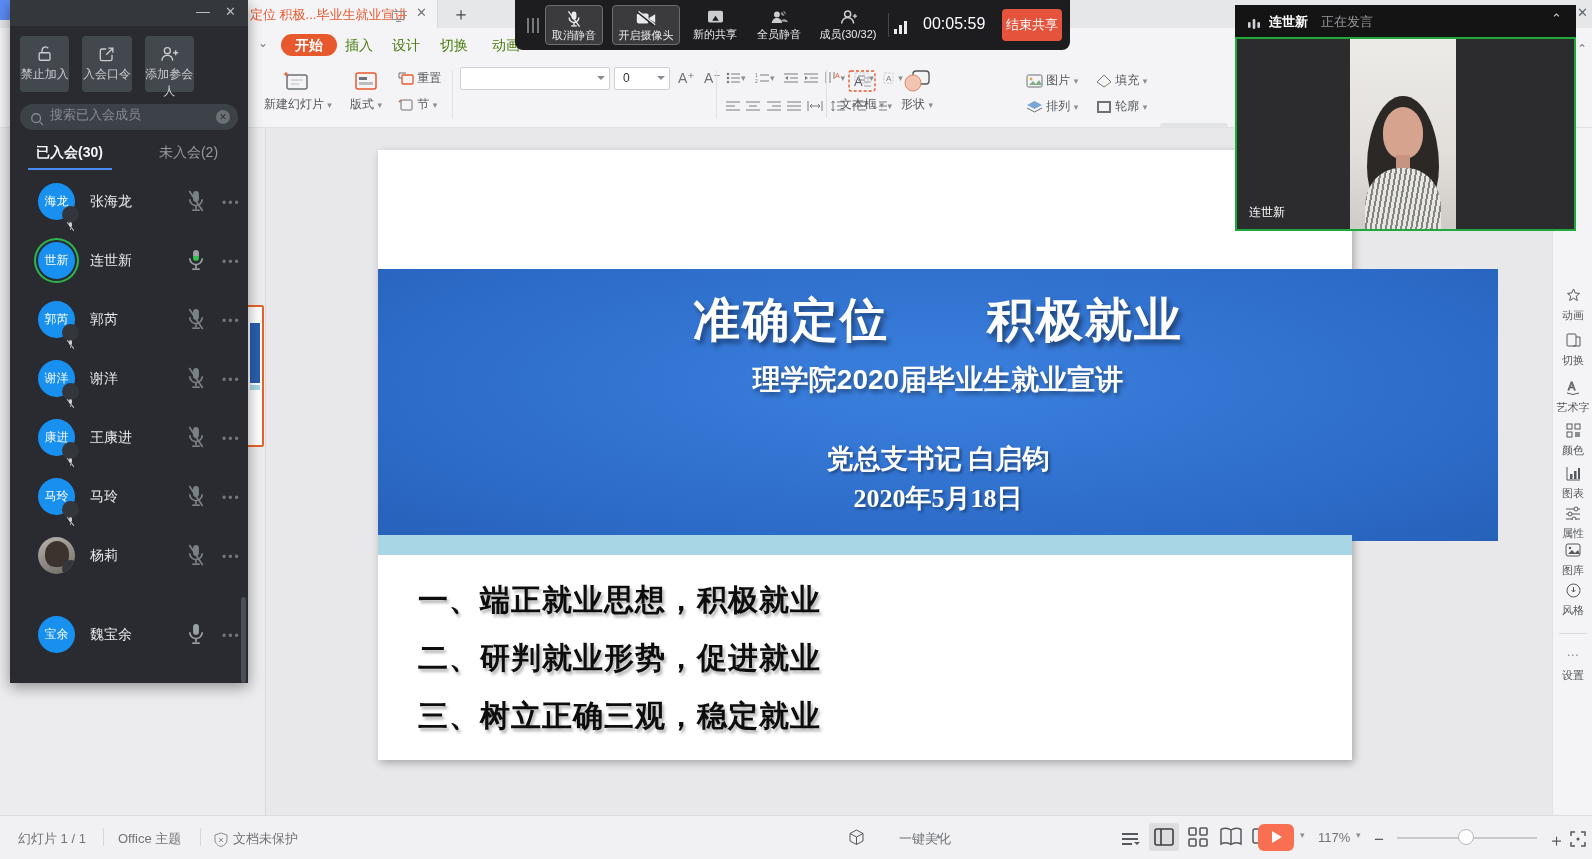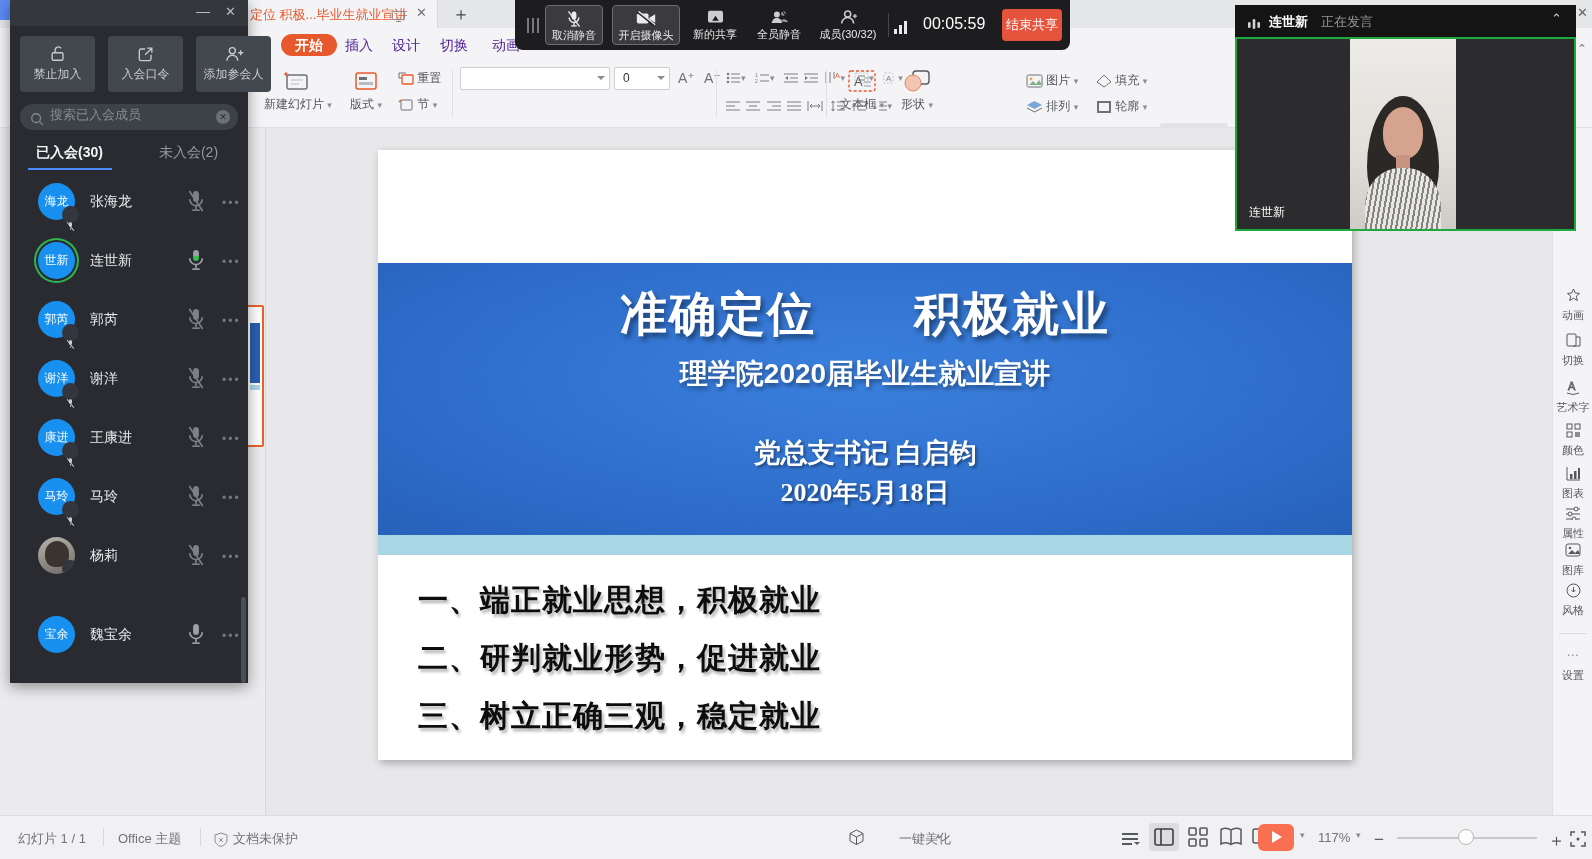--- a/index.html
+++ b/index.html
@@ -12,21 +12,21 @@
   .blue-sliver { position:absolute; left:0; top:0; width:10px; height:20px; background:#5c8cf5; }
   .doc-tab { position:absolute; left:140px; top:0; width:298px; height:28px; background:#f4f4f6; border-right:1px solid #d9d9db; }
   .doc-tab .t { position:absolute; left:110px; top:6px; font-size:13px; color:#e8582d; white-space:nowrap; }
   .doc-tab .mon { position:absolute; right:32px; top:7px; color:#8a8d92; }
   .doc-tab .x { position:absolute; right:10px; top:5px; font-size:13px; color:#6f7277; }
   .new-tab { position:absolute; left:452px; top:2px; font-size:18px; color:#45484d; }
   .win-close { position:absolute; left:1577px; top:5px; font-size:13px; color:#5f6368; }
 
   .ribbon-tabs { position:absolute; left:0; top:28px; width:1592px; height:32px; background:#f4f4f6; }
   .rt-caret { position:absolute; left:258px; top:8px; color:#7a7d82; font-size:12px; }
-  .rtab { position:absolute; top:6px; height:22px; line-height:22px; font-size:14px; color:#4c1d95; }
+  .rtab { position:absolute; top:6px; height:22px; line-height:22px; font-size:14px; color:#4d7c0f; }
   .rtab.active { background:#e8582d; color:#fff; border-radius:12px; padding:0 14px; font-weight:bold; }
   .ribbon { position:absolute; left:0; top:60px; width:1592px; height:68px; background:#f4f4f6; border-bottom:1px solid #dfe0e2; color:#5f6368; }
   .rb-big { position:absolute; top:6px; width:64px; text-align:center; font-size:12px; color:#55585d; }
   .rb-big .ic { height:30px; display:flex; align-items:center; justify-content:center; }
   .rb-big .lb { margin-top:14px; white-space:nowrap; }
   .rb-small { position:absolute; font-size:12px; color:#55585d; white-space:nowrap; }
   .vdiv { position:absolute; top:10px; width:1px; height:48px; background:#e0e1e3; }
   .combo { position:absolute; height:23px; background:#fff; border:1px solid #cfd0d3; border-radius:2px; font-size:12px; color:#333; }
   .combo .ar { position:absolute; right:4px; top:8px; border:4px solid transparent; border-top-color:#8a8d92; }
   .fmt { position:absolute; top:97px; font-size:14px; color:#7a7d82; }
@@ -44,21 +44,21 @@
   .thumb-sliver .b2 { position:absolute; left:2px; top:78px; right:2px; height:5px; background:#a9d6e5; }
   .canvas { position:absolute; left:267px; top:128px; width:1273px; height:657px; background:#e8e8ea; }
   .rtb { position:absolute; left:1552px; top:128px; width:40px; height:690px; background:#f4f4f6; border-left:1px solid #e0e1e3; }
   .rtb-item { position:absolute; left:0; width:40px; text-align:center; color:#55585d; font-size:11px; }
   .rtb-item .ic { display:block; height:18px; margin-bottom:2px; }
   .rtb-div { position:absolute; left:6px; width:28px; height:1px; background:#dcdde0; }
   .collapse-rib { position:absolute; left:1577px; top:42px; color:#7a7d82; font-size:12px; }
 
   
   .slide { position:absolute; left:378px; top:150px; width:974px; height:610px; background:#fff; box-shadow:2px 3px 8px rgba(0,0,0,.28); }
-  .slide-blue { position:absolute; left:0; top:113px; width:974px; height:272px;
+  .slide-blue { position:absolute; left:0; top:119px; width:1120px; height:272px;
      background:radial-gradient(ellipse 130% 150% at 50% 42%, #3b80de 0%, #2c6ac7 40%, #1d52a3 78%, #164386 100%); }
   .sl-title { position:absolute; left:0; top:20px; width:100%; text-align:center; color:#fff; font-size:47px; font-weight:bold; letter-spacing:2px; text-shadow:3px 4px 5px rgba(0,0,0,.45); }
   .sl-sub { position:absolute; left:0; top:92px; width:100%; text-align:center; color:#fff; font-size:28px; font-weight:bold; text-shadow:2px 3px 4px rgba(0,0,0,.4); }
   .sl-speaker { position:absolute; left:0; top:172px; width:100%; text-align:center; color:#fff; font-size:27px; font-family:"Liberation Serif","DejaVu Serif",serif; font-weight:600; text-shadow:2px 2px 3px rgba(0,0,0,.4); }
   .sl-date { position:absolute; left:0; top:212px; width:100%; text-align:center; color:#fff; font-size:26px; font-family:"Liberation Serif","DejaVu Serif",serif; font-weight:700; text-shadow:2px 2px 3px rgba(0,0,0,.4); }
   .slide-strip { position:absolute; left:0; top:385px; width:974px; height:20px; background:#a9d6e5; }
   .sl-point { position:absolute; left:40px; width:900px; font-size:30px; font-weight:bold; color:#0d0d0d; letter-spacing:1px; text-shadow:2px 3px 3px rgba(0,0,0,.3); }
 
   
   .notes { position:absolute; left:267px; top:786px; width:1273px; height:29px; background:#f5f5f7; border-top:1px solid #e0e1e3; }
@@ -71,21 +71,21 @@
   .play-btn { position:absolute; left:1258px; top:8px; width:36px; height:27px; background:#f86f52; border-radius:6px; }
   .play-btn:after { content:""; position:absolute; left:14px; top:7px; border-left:10px solid #fff; border-top:6px solid transparent; border-bottom:6px solid transparent; }
   .zoom-track { position:absolute; left:1397px; top:21px; width:140px; height:2px; background:#c9c9cc; }
   .zoom-knob { position:absolute; left:1458px; top:13px; width:16px; height:16px; background:#fdfdfd; border:1px solid #b9b9bc; border-radius:50%; }
 
   
   .panel { position:absolute; left:10px; top:0; width:238px; height:683px; background:#292b30; z-index:40; box-shadow:0 4px 14px rgba(0,0,0,.4); }
   .p-head { position:absolute; left:0; top:0; width:100%; height:26px; background:#34373c; }
   .p-min { position:absolute; right:38px; top:3px; color:#b9bcc2; font-size:14px; }
   .p-x { position:absolute; right:12px; top:4px; color:#b9bcc2; font-size:13px; }
-  .p-actions { position:absolute; left:10px; top:36px; width:251px; display:flex; gap:13px; }
+  .p-actions { position:absolute; left:10px; top:36px; width:174px; display:flex; gap:13px; }
   .p-act { flex:1; height:56px; background:#43474e; border-radius:4px; text-align:center; color:#c9ccd1; font-size:12px; padding-top:8px; }
   .p-act .ic { display:block; height:22px; }
   .p-search { position:absolute; left:10px; top:104px; width:218px; height:26px; background:#3d4148; border-radius:13px; }
   .p-search input { position:absolute; left:30px; top:3px; width:150px; background:transparent; border:none; outline:none; color:#cfd2d6; font-size:13px; font-family:inherit; }
   .p-search input::placeholder { color:#878b92; }
   .p-search .clr { position:absolute; right:8px; top:6px; width:14px; height:14px; background:#6b6f76; border-radius:50%; color:#2c2e33; font-size:9px; text-align:center; line-height:14px; }
   .p-tabs { position:absolute; left:0; top:140px; width:100%; height:30px; font-size:14px; }
   .p-tab { position:absolute; top:4px; width:50%; text-align:center; }
   .p-tab.on { color:#f2f3f5; font-weight:bold; }
   .p-tab.off { color:#9599a0; }

